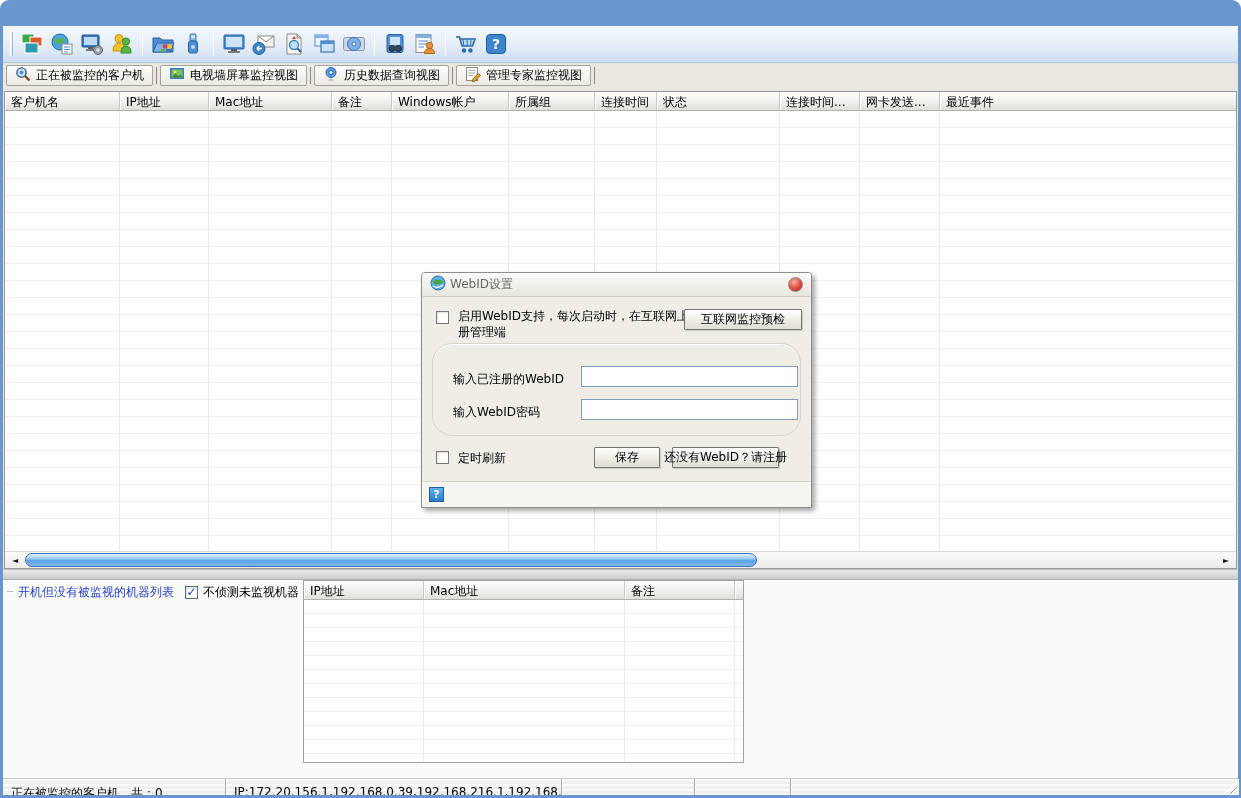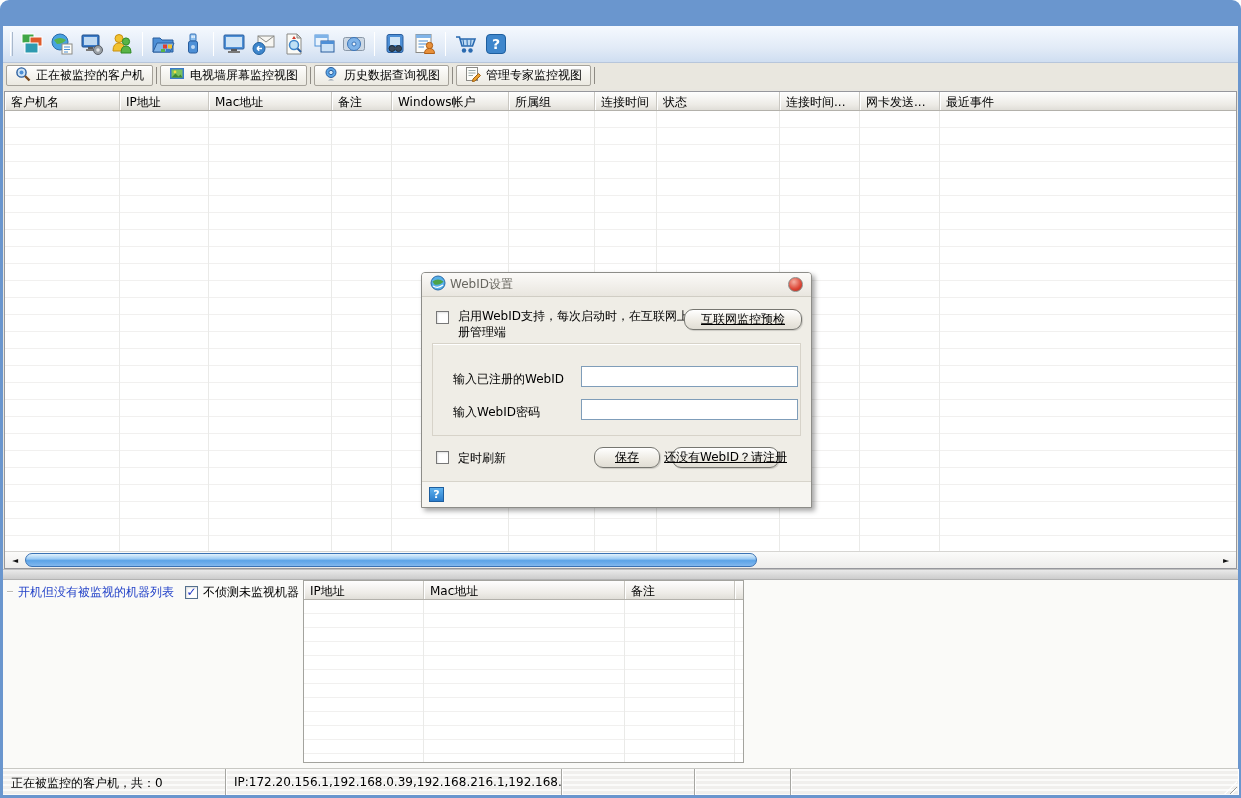--- a/index.html
+++ b/index.html
@@ -60,41 +60,41 @@
   .legline { height:2px; border-top:1px solid #BCBAB3; border-bottom:1px solid #FFFFFF; }
   .legline.s { width:6px; } .legline.m { flex:1; margin-right:6px; }
   .legtext { color:#2443C8; margin:0 5px; white-space:nowrap; }
   .chkwrap { display:flex; align-items:center; gap:5px; margin-right:4px; }
   .chk { width:13px; height:13px; background:#fff; border:1px solid #54708E; box-shadow:inset 1px 1px 2px rgba(0,0,0,.15); display:flex; align-items:center; justify-content:center; }
   .chk .mark { color:#2136C6; font-size:12px; font-weight:bold; line-height:11px; }
   .lowtable { height:183px; border:1px solid #A3A39E; background:#fff; display:flex; flex-direction:column; margin-bottom:3px; }
   .lbody { flex:1; display:flex; background:repeating-linear-gradient(180deg,#FFFFFF 0 13px,#F1F0EF 13px 14px); }
 
   
-  .statusbar { height:27px; border-top:1px solid #C8C8C4;
+  .statusbar { height:17px; border-top:1px solid #C8C8C4;
     background:repeating-linear-gradient(180deg,#FBFBFA 0 2px,#F0EFED 2px 5px);
     display:flex; position:relative; }
   .spanel { border-right:1px solid #A6A6A2; box-shadow:1px 0 0 #fff; padding:6px 8px 0 8px; white-space:nowrap; overflow:hidden; flex-shrink:0; }
   .spanel.last { flex:1; border-right:none; }
   .grip { position:absolute; right:1px; bottom:1px; width:13px; height:13px;
     background:repeating-linear-gradient(135deg,transparent 0 3px,#9A9A96 3px 4px,#fff 4px 5px);
     clip-path:polygon(100% 0,100% 100%,0 100%); }
 
   
   .dialog { position:absolute; left:421px; top:272px; width:391px; height:236px; background:#EFEDE6;
     border:1px solid #8D8D89; border-radius:4px 4px 0 0; box-shadow:3px 3px 5px rgba(0,0,0,.35); z-index:20; }
   .dtitle { height:24px; background:linear-gradient(180deg,#FBFAF8,#E9E6DF); border-bottom:1px solid #D0CDC4;
     border-radius:3px 3px 0 0; display:flex; align-items:center; gap:4px; padding:0 8px; color:#686760; }
   .dclose { margin-left:auto; width:15px; height:15px; border-radius:50%; border:1px solid #8B8B87;
     background:radial-gradient(circle at 38% 30%,#F5AFA2,#DC4434 60%,#A82A1C); }
   .dchk { position:absolute; width:13px; height:13px; background:#fff; border:1px solid #787878; box-shadow:inset 1px 1px 2px rgba(0,0,0,.12); }
   .enable-label { position:absolute; left:36px; top:35px; width:248px; line-height:16px; }
-  .pill { position:absolute; display:flex; align-items:center; justify-content:center; border:1px solid #767670; border-radius:9px;
-    background:linear-gradient(180deg,#FFFFFF,#EDEAE2 60%,#E0DDD4); box-shadow:inset 0 1px 0 #fff,1px 1px 1px rgba(0,0,0,.15); white-space:nowrap;text-decoration:underline; }
-  .groupbox { position:absolute; left:10px; top:70px; width:369px; height:93px; border:1px solid #D7D3C9; border-radius:0; box-shadow:inset 0 1px 0 #fff; }
+  .pill { position:absolute; display:flex; align-items:center; justify-content:center; border:1px solid #767670; border-radius:1px;
+    background:linear-gradient(180deg,#FFFFFF,#EDEAE2 60%,#E0DDD4); box-shadow:inset 0 1px 0 #fff,1px 1px 1px rgba(0,0,0,.15); white-space:nowrap; }
+  .groupbox { position:absolute; left:10px; top:70px; width:369px; height:93px; border:1px solid #D7D3C9; border-radius:20px; box-shadow:inset 0 1px 0 #fff; }
   .glabel { position:absolute; left:20px; white-space:nowrap; }
   .ginput { position:absolute; left:148px; width:217px; height:21px; border:1px solid #7F9DB9; background:#fff; font:inherit; padding:0 3px; }
   .infostrip { position:absolute; left:0; right:0; bottom:0; height:26px; background:#F6F5F1; border-top:1px solid #D7D4CB;
     display:flex; align-items:center; gap:7px; padding:0 7px; color:#8C8A84; white-space:nowrap; overflow:hidden; }
   .qicon { width:15px; height:15px; background:linear-gradient(180deg,#5FB2EE,#2A7CCB); border:1px solid #1E5E9E; color:#fff;
     font-weight:bold; font-size:11px; display:flex; align-items:center; justify-content:center; flex-shrink:0; }
 </style>
 </head>
 <body>
 

